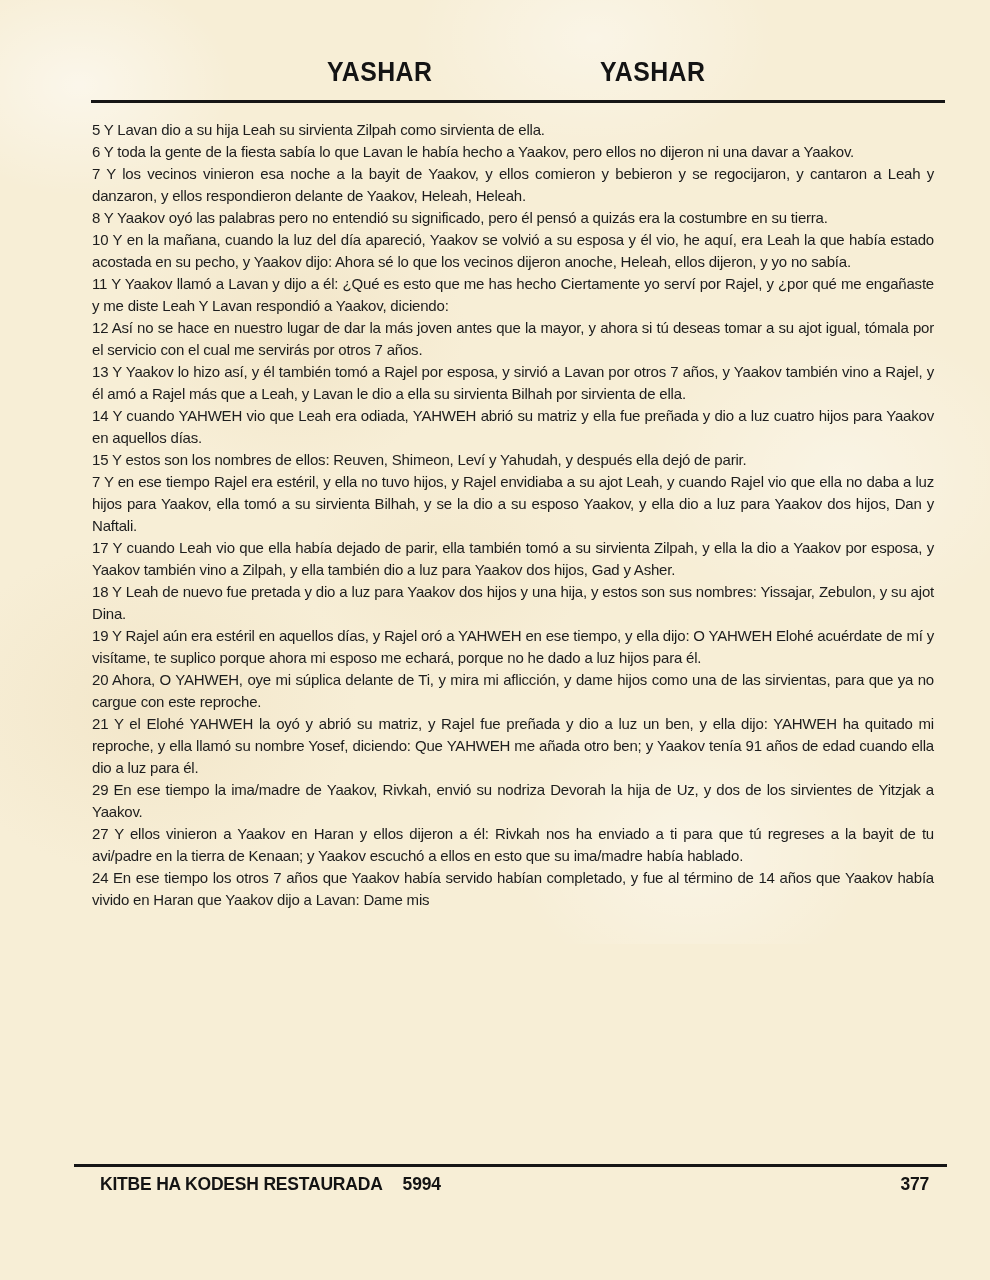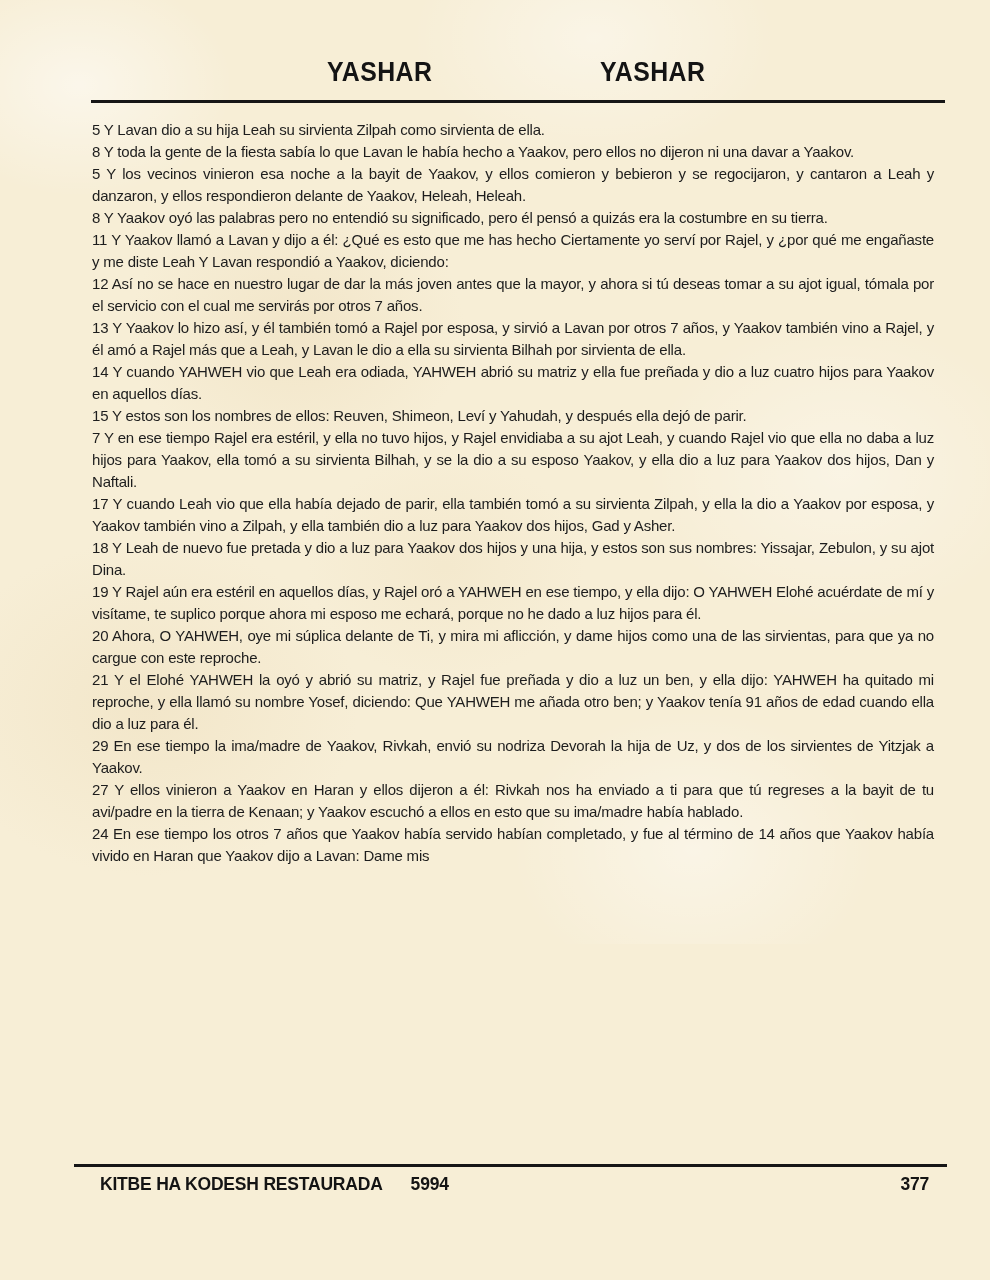--- a/index.html
+++ b/index.html
@@ -72,40 +72,41 @@
     display: flex;
     justify-content: space-between;
     align-items: baseline;
     padding: 7px 18px 0 26px;
     font-weight: bold;
     font-size: 17.5px;
     letter-spacing: -0.2px;
     color: #141414;
   }
   .fleft .fnum {
-    margin-left: 24px;
+    margin-left: 16px;
   }
 </style>
 </head>
 <body>
 
 <div class="page">
 
   <div class="header">
     <span class="htitle">YASHAR</span>
     <span class="htitle">YASHAR</span>
   </div>
 
   <div class="hrule"></div>
 
   <div class="body-text">
     <p class="verse">5 Y Lavan dio a su hija Leah su sirvienta Zilpah como sirvienta de ella.</p>
-    <p class="verse">8 Y toda la gente de la fiesta sabía lo que Lavan le había hecho a Yaakov, pero ellos no dijeron ni una davar a Yaakov.</p>
-    <p class="verse">5 Y los vecinos vinieron esa noche a la bayit de Yaakov, y ellos comieron y bebieron y se regocijaron, y cantaron a Leah y danzaron, y ellos respondieron delante de Yaakov, Heleah, Heleah.</p>
+    <p class="verse">6 Y toda la gente de la fiesta sabía lo que Lavan le había hecho a Yaakov, pero ellos no dijeron ni una davar a Yaakov.</p>
+    <p class="verse">7 Y los vecinos vinieron esa noche a la bayit de Yaakov, y ellos comieron y bebieron y se regocijaron, y cantaron a Leah y danzaron, y ellos respondieron delante de Yaakov, Heleah, Heleah.</p>
     <p class="verse">8 Y Yaakov oyó las palabras pero no entendió su significado, pero él pensó a quizás era la costumbre en su tierra.</p>
+    <p class="verse">10 Y en la mañana, cuando la luz del día apareció, Yaakov se volvió a su esposa y él vio, he aquí, era Leah la que había estado acostada en su pecho, y Yaakov dijo: Ahora sé lo que los vecinos dijeron anoche, Heleah, ellos dijeron, y yo no sabía.</p>
     <p class="verse">11 Y Yaakov llamó a Lavan y dijo a él: ¿Qué es esto que me has hecho Ciertamente yo serví por Rajel, y ¿por qué me engañaste y me diste Leah Y Lavan respondió a Yaakov, diciendo:</p>
     <p class="verse">12 Así no se hace en nuestro lugar de dar la más joven antes que la mayor, y ahora si tú deseas tomar a su ajot igual, tómala por el servicio con el cual me servirás por otros 7 años.</p>
     <p class="verse">13 Y Yaakov lo hizo así, y él también tomó a Rajel por esposa, y sirvió a Lavan por otros 7 años, y Yaakov también vino a Rajel, y él amó a Rajel más que a Leah, y Lavan le dio a ella su sirvienta Bilhah por sirvienta de ella.</p>
     <p class="verse">14 Y cuando YAHWEH vio que Leah era odiada, YAHWEH abrió su matriz y ella fue preñada y dio a luz cuatro hijos para Yaakov en aquellos días.</p>
     <p class="verse">15 Y estos son los nombres de ellos: Reuven, Shimeon, Leví y Yahudah, y después ella dejó de parir.</p>
     <p class="verse">7 Y en ese tiempo Rajel era estéril, y ella no tuvo hijos, y Rajel envidiaba a su ajot Leah, y cuando Rajel vio que ella no daba a luz hijos para Yaakov, ella tomó a su sirvienta Bilhah, y se la dio a su esposo Yaakov, y ella dio a luz para Yaakov dos hijos, Dan y Naftali.</p>
     <p class="verse">17 Y cuando Leah vio que ella había dejado de parir, ella también tomó a su sirvienta Zilpah, y ella la dio a Yaakov por esposa, y Yaakov también vino a Zilpah, y ella también dio a luz para Yaakov dos hijos, Gad y Asher.</p>
     <p class="verse">18 Y Leah de nuevo fue pretada y dio a luz para Yaakov dos hijos y una hija, y estos son sus nombres: Yissajar, Zebulon, y su ajot Dina.</p>
     <p class="verse">19 Y Rajel aún era estéril en aquellos días, y Rajel oró a YAHWEH en ese tiempo, y ella dijo: O YAHWEH Elohé acuérdate de mí y visítame, te suplico porque ahora mi esposo me echará, porque no he dado a luz hijos para él.</p>
     <p class="verse">20 Ahora, O YAHWEH, oye mi súplica delante de Ti, y mira mi aflicción, y dame hijos como una de las sirvientas, para que ya no cargue con este reproche.</p>

